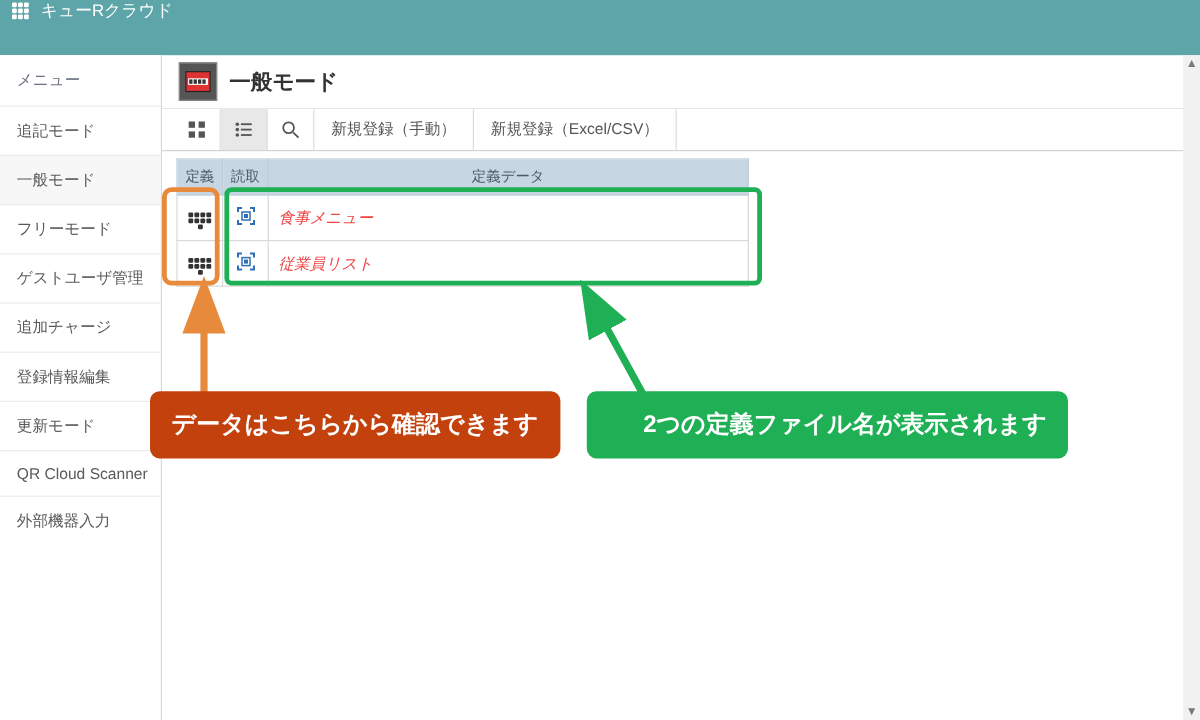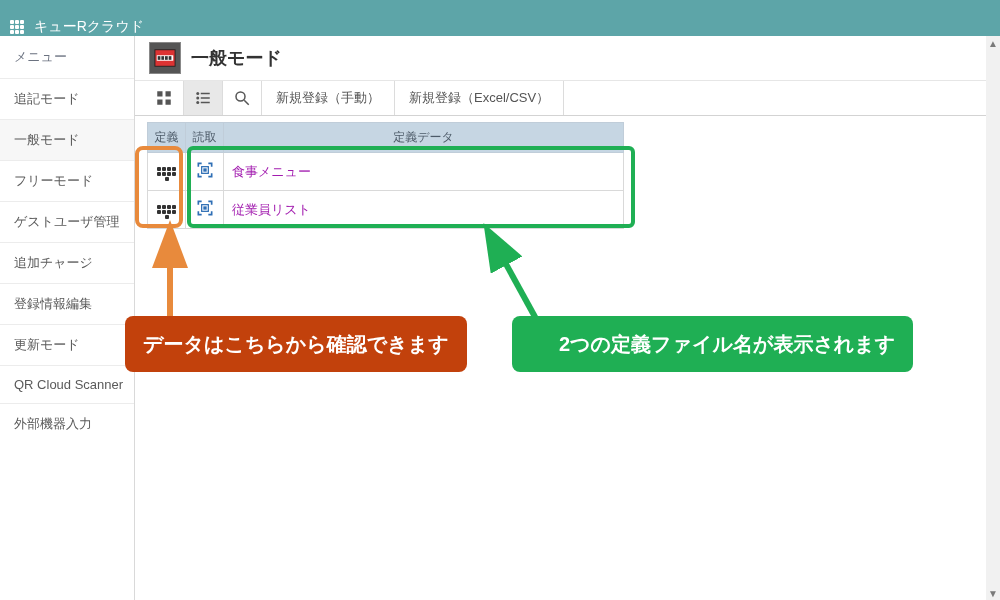--- a/index.html
+++ b/index.html
@@ -1,19 +1,19 @@
 <!DOCTYPE html>
 <html><head>
 <meta charset="utf-8">
 <style>
 * { box-sizing: border-box; margin: 0; padding: 0; }
 html, body { height: 100%; }
 body { font-family: "Hiragino Kaku Gothic ProN", Meiryo, sans-serif; font-size: 13px; color: #4a4a4a; background: #fff; }
 .viewport { width: 1000px; height: 600px; position: relative; display: flex; flex-direction: column; overflow: hidden; }
-.header { background: #5f9ea0; background: #5DA5A8; color: #fff; height: 36px; display: flex; align-items: flex-end; padding: 0 8px; font-size: 14px; }
+.header { background: #5f9ea0; background: #5DA5A8; color: #fff; height: 46px; display: flex; align-items: flex-start; padding: 0 8px; font-size: 14px; }
 .header .hicon { width: 18px; height: 18px; margin-right: 8px; display: flex; flex-wrap: wrap; gap: 1px; align-content: center; justify-content: center; }
 .header .hicon i { width: 4px; height: 4px; background: #fff; border-radius: 1px; }
 .body { flex: 1; display: flex; min-height: 0; border-right: 14px solid; border-image: linear-gradient(#62A8AB 0 36px, #e9e9e9 36px 100%) 1; border-right: 0; position: relative; }
 
 .vscroll { position: absolute; right: 0; top: 0; width: 14px; height: 100%; background: #f1f1f1; display: flex; flex-direction: column; align-items: center; }
 .vscroll .track { flex: 1; width: 14px; position: relative; }
 .vscroll .arrow { width: 14px; height: 14px; display:flex; align-items:center; justify-content:center; color:#7a7a7a; font-size:10px; }
 
 .sidebar { width: 135px; border-right: 1px solid #d9d9d9; background: #fff; }
 .sidebar .title { padding: 12px 14px; font-size: 13px; color: #6b7280; }
@@ -30,21 +30,21 @@
 .toolbar { display: flex; align-items: center; border-bottom: 1px solid #d3d3d3; background: #fff; padding-left: 10px; }
 .toolbar .tbbtn { display:flex; align-items:center; justify-content:center; border-right: 1px solid #dcdcdc; padding: 8px 10px; cursor:pointer; color:#555; }
 .toolbar .tbbtn.active { background: #e8e8e8; }
 .toolbar .tbbtn.text { padding: 8px 14px; font-size: 13px; }
 .tb-icon { width: 18px; height: 18px; }
 
 .tablewrap { padding: 6px 10px 10px 12px; position: relative; }
 table { border-collapse: collapse; }
 th { background: #C6D6E3; color: #4c5a68; font-weight: normal; font-size: 12px; padding: 6px 6px; border: 1px solid #c0cdd9; text-align: center; }
 th.wide { min-width: 400px; }
-td { border: 1px solid #d9d9d9; padding: 6px 8px; background: #fff; font-size: 13px; color: #a21caf; }
+td { border: 1px solid #d9d9d9; padding: 6px 8px; background: #fff; font-size: 13px; color: #ef4444; font-style: italic; }
 td.iconcell { width: 38px; text-align: center; }
 .row-nine { display:inline-flex; flex-wrap:wrap; width:20px; height:20px; gap:1px; align-content:center; justify-content:center; }
 .row-nine i { width:4px; height:4px; background:#333; border-radius:1px; }
 .qr-icon { display:inline-block; width:20px; height:20px; color:#2f6fb5; }
 
 
 .hl-orange { position:absolute; border:4px solid #E88A3C; border-radius:8px; pointer-events:none; }
 .hl-green  { position:absolute; border:4px solid #1FAF54; border-radius:6px; pointer-events:none; }
 
 
@@ -198,21 +198,21 @@
       <svg class="arrow-svg" style="left:350px; top:200px;" width="60" height="100">
         <defs>
             <marker id="ah2" markerWidth="8" markerHeight="8" refX="4" refY="3" orient="auto">
               <path d="M0,0 L8,3 L0,6 Z" fill="#1FAF54"></path>
             </marker>
           </defs>
         <line x1="55" y1="90" x2="10" y2="8" stroke="#1FAF54" stroke-width="6" marker-end="url(#ah2)"></line>
       </svg>
 
       <div class="callout orange" style="left:-10px; top:280px;">データはこちらから確認できます</div>
-      <div class="callout green" style="left:377px; top:280px;padding-left:47px;">2つの定義ファイル名が表示されます</div>
+      <div class="callout green" style="left:354px; top:280px;padding-left:47px;">2つの定義ファイル名が表示されます</div>
     </div>
 
     <div class="vscroll">
       <div class="arrow">▲</div>
       <div class="track"></div>
       <div class="arrow">▼</div>
     </div>
   </div>
 </div>
 

